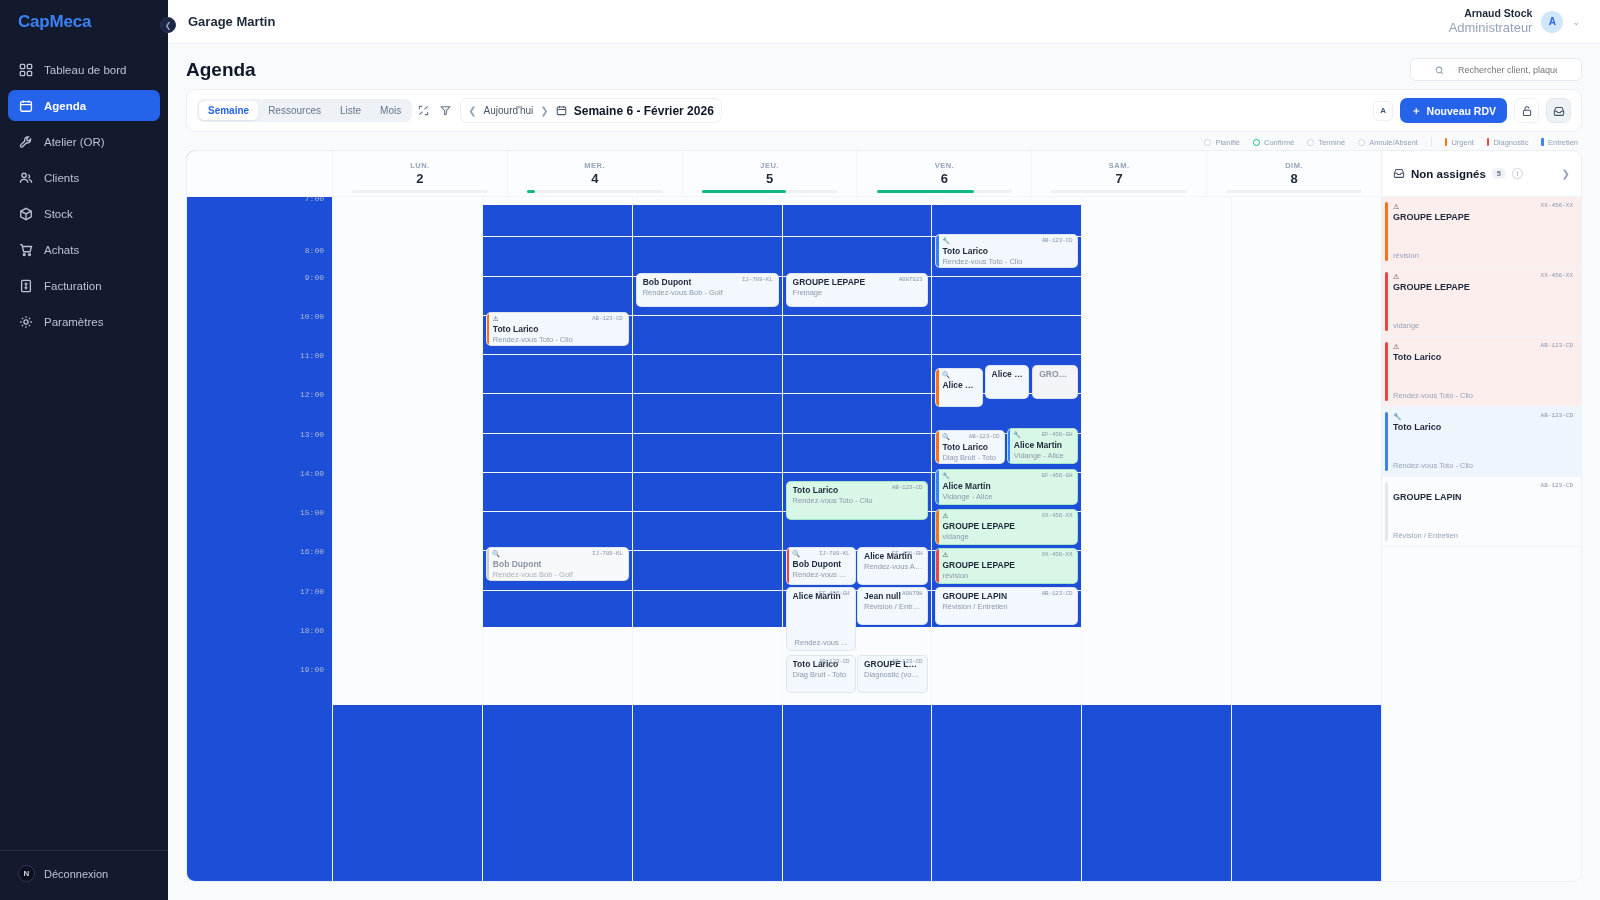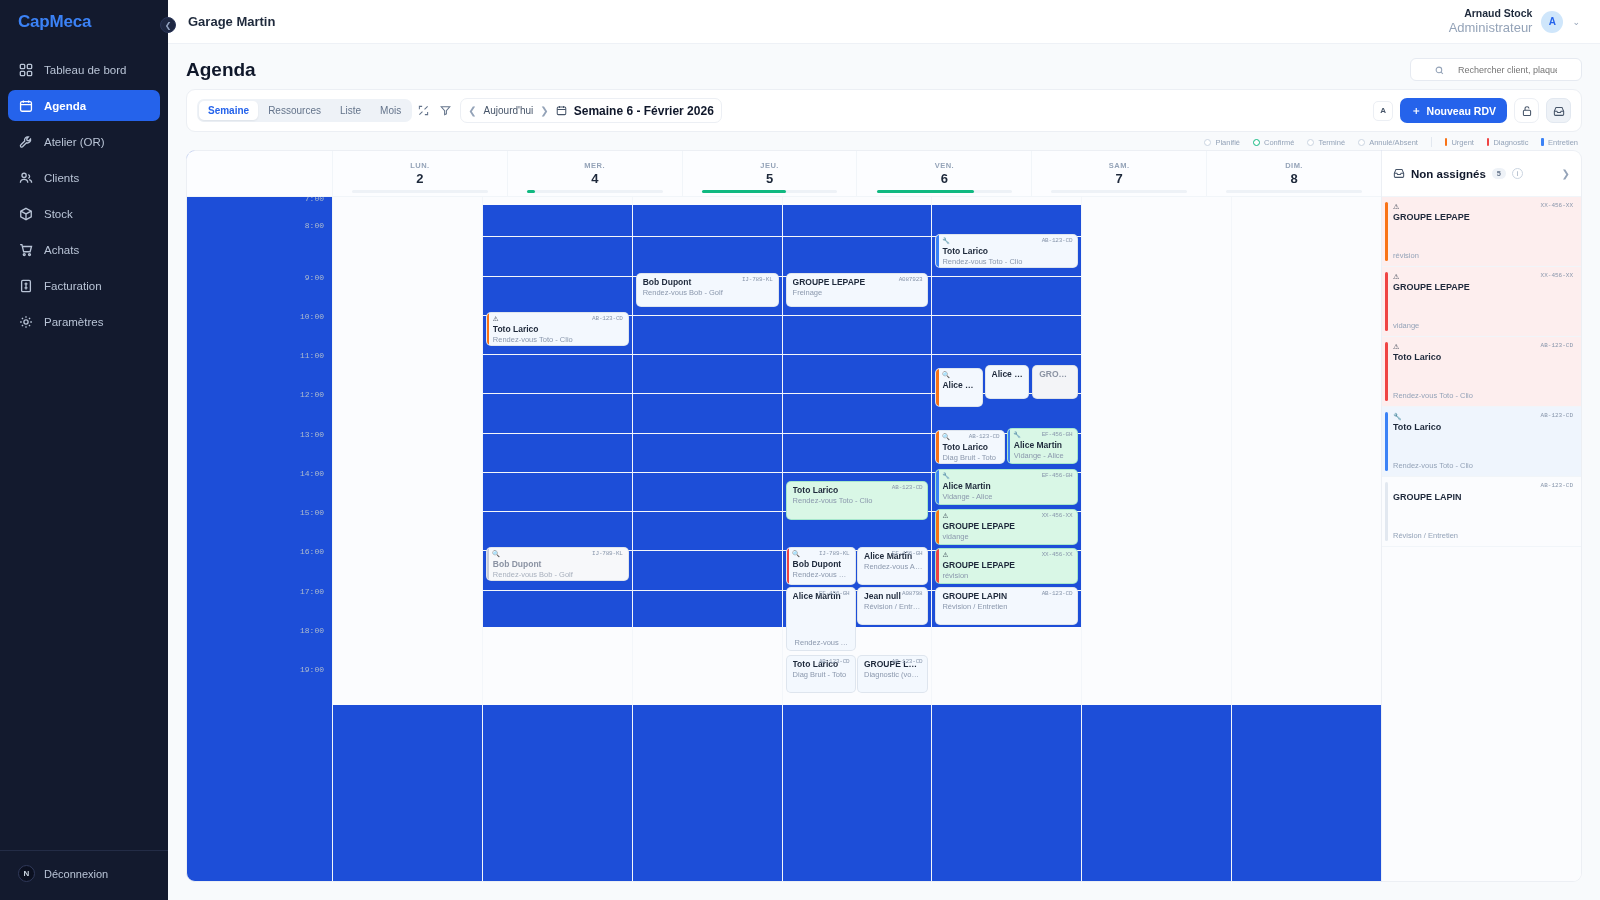--- a/index.html
+++ b/index.html
@@ -428,21 +428,21 @@
                   <span class="dbar">
                     <i style="width:0%"></i>
                   </span>
                 </div>
               </div>
           </div>
           <div class="grid-scroll">
             <div class="grid">
               <div class="timecol" id="timecol">
                   <div class="tlabel" style="top: 1px;">7:00</div>
-                  <div class="tlabel" style="top: 28px;">8:00</div>
+                  <div class="tlabel" style="top: 53px;">8:00</div>
                   <div class="tlabel" style="top: 79.5px;">9:00</div>
                   <div class="tlabel" style="top: 118.75px;">10:00</div>
                   <div class="tlabel" style="top: 158px;">11:00</div>
                   <div class="tlabel" style="top: 197.25px;">12:00</div>
                   <div class="tlabel" style="top: 236.5px;">13:00</div>
                   <div class="tlabel" style="top: 275.75px;">14:00</div>
                   <div class="tlabel" style="top: 315px;">15:00</div>
                   <div class="tlabel" style="top: 354.25px;">16:00</div>
                   <div class="tlabel" style="top: 393.5px;">17:00</div>
                   <div class="tlabel" style="top: 432.75px;">18:00</div>

